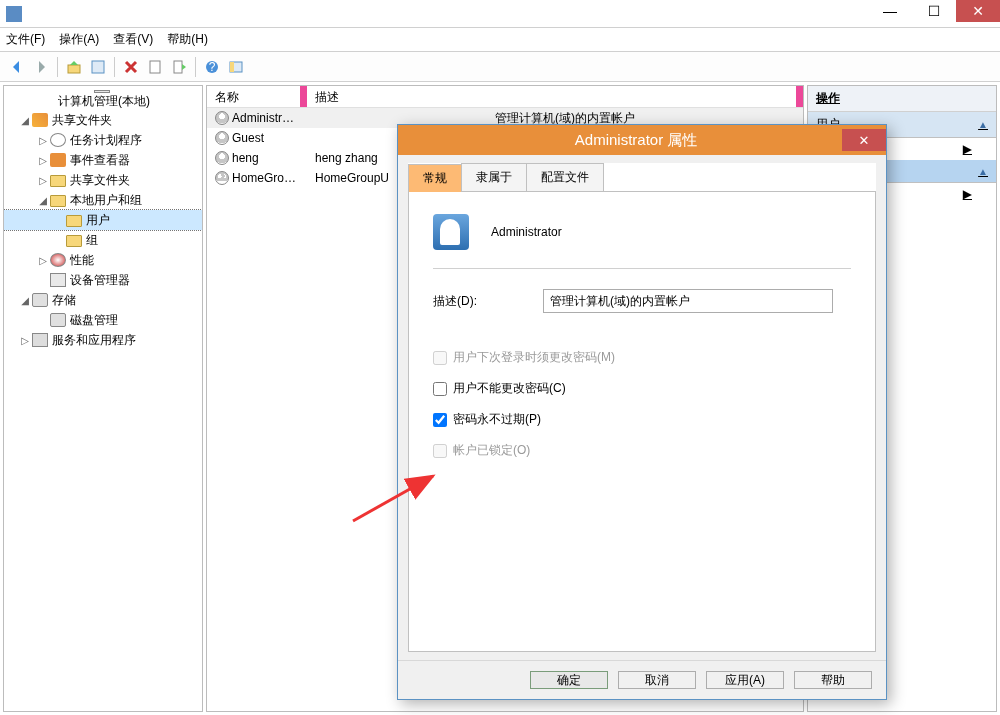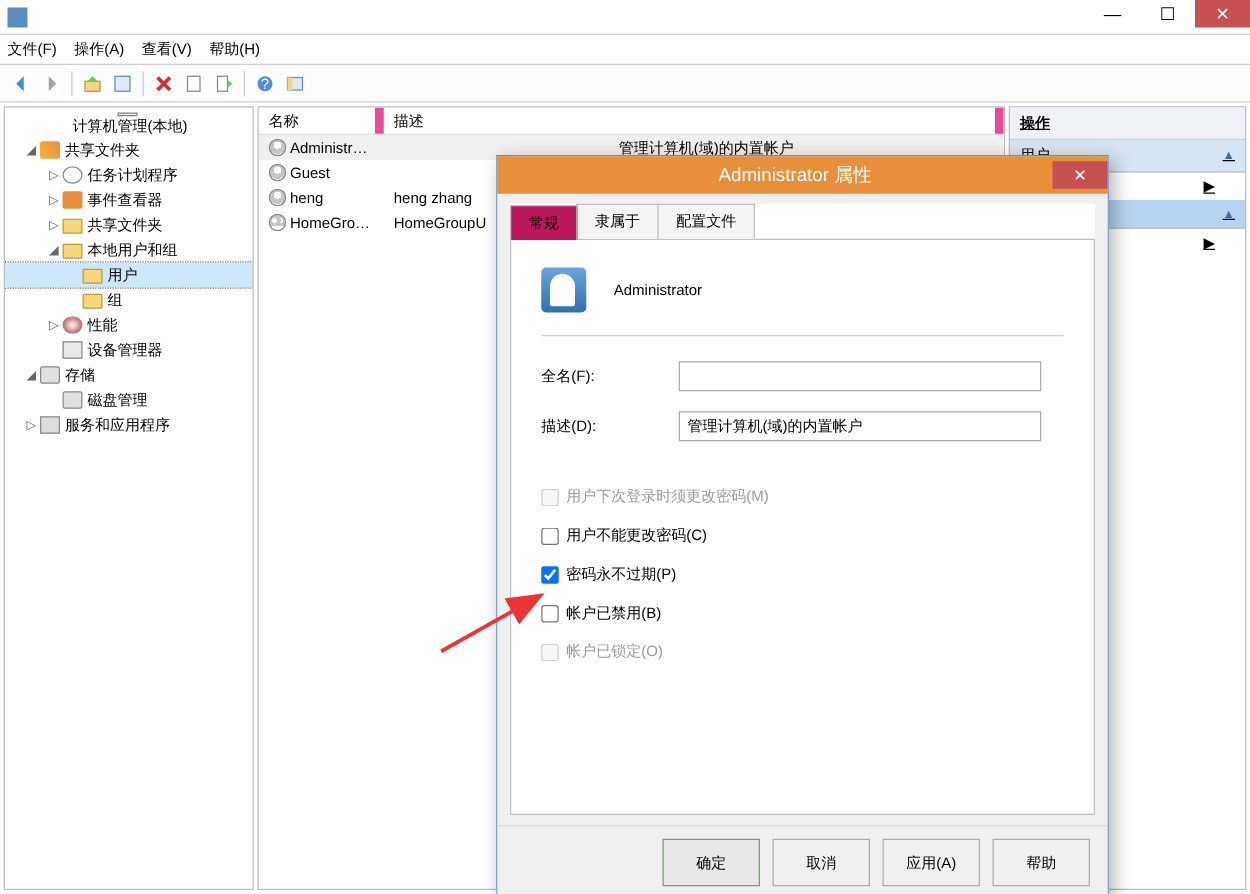--- a/index.html
+++ b/index.html
@@ -55,34 +55,34 @@
 
 
 .dialog { position: absolute; left: 397px; top: 124px; width: 490px; background: #f0f0f0; border: 1px solid #5b92c3; box-shadow: 4px 4px 14px rgba(0,0,0,0.3); }
 .dialog-title { height: 30px; background: #e88f3a; color: #fff; display: flex; align-items: center; padding: 0 6px; position: relative; }
 .dialog-title .t { flex: 1; text-align: center; font-size: 15px; }
 .dialog-title .help { margin-right: 4px; font-size: 14px; }
 .dialog-title .close { width: 44px; height: 22px; background: #c75050; color: #fff; display: flex; align-items: center; justify-content: center; position: absolute; right: 0; top: 4px; font-size: 13px; }
 .dialog-body { padding: 8px 10px; background: #f0f0f0; }
 .tabstrip { display: flex; background: #fff; border-bottom: 1px solid #c0c0c0; }
 .tab { padding: 5px 14px; background: #fff; border: 1px solid #c0c0c0; border-bottom: none; margin-right: -1px; cursor: default; background:#f4f4f4;}
-.tab.active { background: #be185d; position: relative; top: 1px; }
+.tab.active { background: #fdba74; position: relative; top: 1px; }
 .tab-content { background: #fff; border: 1px solid #c0c0c0; border-top: none; padding: 16px 24px 20px 24px; min-height: 460px; }
 .user-head { display: flex; align-items: center; gap: 22px; padding: 6px 0 14px 0; }
 .user-head .big-icon { width: 36px; height: 36px; background: linear-gradient(#6aa6de,#2e6fb1); border-radius: 4px; position: relative; }
 .user-head .big-icon::after{content:'';position:absolute;left:7px;top:5px;width:20px;height:26px;background:#fff;border-radius:10px 10px 2px 2px;}
 .sep-h { height: 1px; background: #d0d0d0; margin: 4px 0 20px 0; }
 .form-row { display: flex; align-items: center; margin-bottom: 16px; }
 .form-row label { width: 110px; }
 .form-row input[type=text] { flex: 1; height: 24px; border: 1px solid #acacac; padding: 0 6px; max-width: 290px; }
 .chk-row { display: flex; align-items: center; margin-bottom: 14px; gap: 6px; }
 .chk-row.disabled { color: #9a9a9a; }
 .chk-row input { width: 14px; height: 14px; }
 .dialog-buttons { padding: 10px 14px; display: flex; justify-content: flex-end; gap: 10px; border-top: 1px solid #d8d8d8; background: #f0f0f0; }
-.dialog-buttons button { width: 78px; height: 38px; background: #f0f0f0; border: 1px solid #acacac; cursor: default; }
+.dialog-buttons button { width: 78px; height: 18px; background: #f0f0f0; border: 1px solid #acacac; cursor: default; }
 .dialog-buttons button:first-child { background: #e8e8e8; border-color: #7a9c7a; }
 
 
 .arrow { position: absolute; left: 348px; top: 466px; width: 100px; height: 60px; pointer-events: none; }
 .arrow svg { width: 100%; height: 100%; }
 </style>
 </head>
 <body>
 
 <div class="titlebar">
@@ -284,43 +284,35 @@
       <div class="tab">隶属于</div>
       <div class="tab">配置文件</div>
     </div>
     <div class="tab-content">
       <div class="user-head">
         <div class="big-icon"></div>
         <div>Administrator</div>
       </div>
       <div class="sep-h"></div>
       <div class="form-row">
-        <label>全名(F):</label>
-        <input type="text" value="" style="">
-      </div>
-      <div class="form-row">
         <label>描述(D):</label>
         <input type="text" value="管理计算机(域)的内置帐户" style="">
       </div>
       <div style="height:20px;"></div>
       <div class="chk-row disabled">
         <input type="checkbox" disabled="" style="">
         <span>用户下次登录时须更改密码(M)</span>
       </div>
       <div class="chk-row">
         <input type="checkbox" style="">
         <span>用户不能更改密码(C)</span>
       </div>
       <div class="chk-row">
         <input type="checkbox" checked="" style="">
         <span>密码永不过期(P)</span>
-      </div>
-      <div class="chk-row">
-        <input type="checkbox" style="">
-        <span>帐户已禁用(B)</span>
       </div>
       <div class="chk-row disabled">
         <input type="checkbox" disabled="" style="">
         <span>帐户已锁定(O)</span>
       </div>
     </div>
   </div>
   <div class="dialog-buttons">
     <button>确定</button>
     <button>取消</button>

